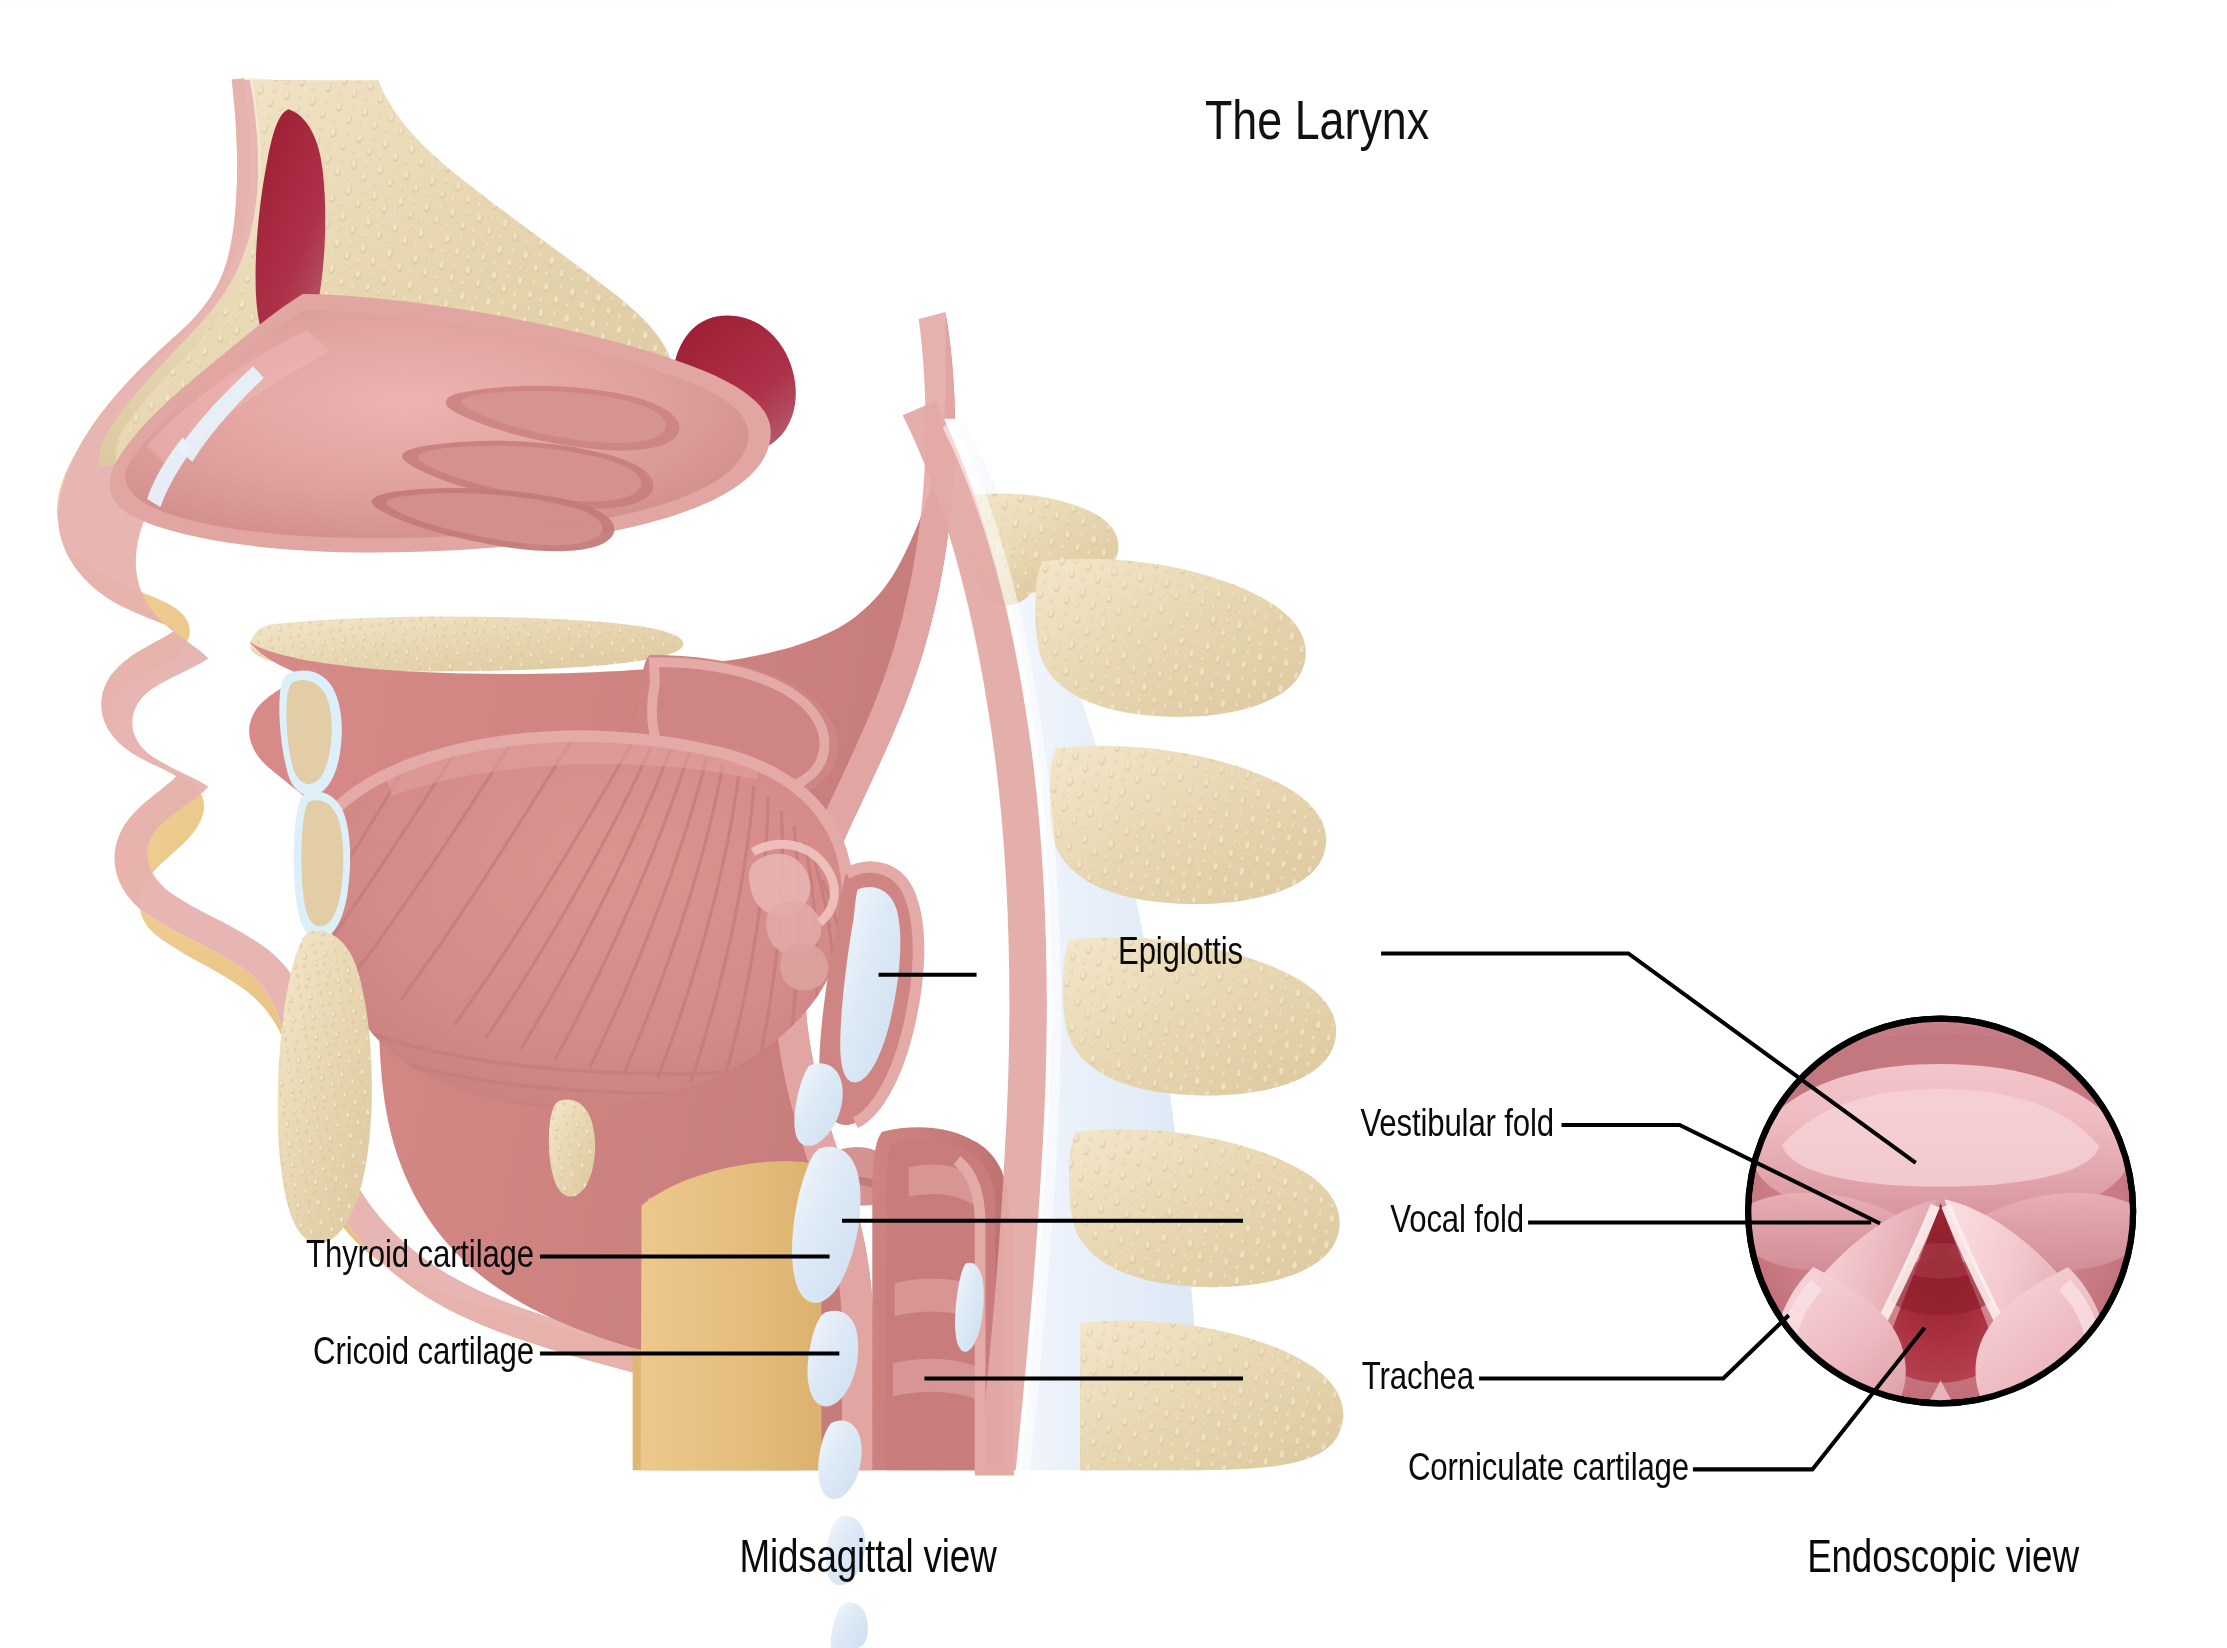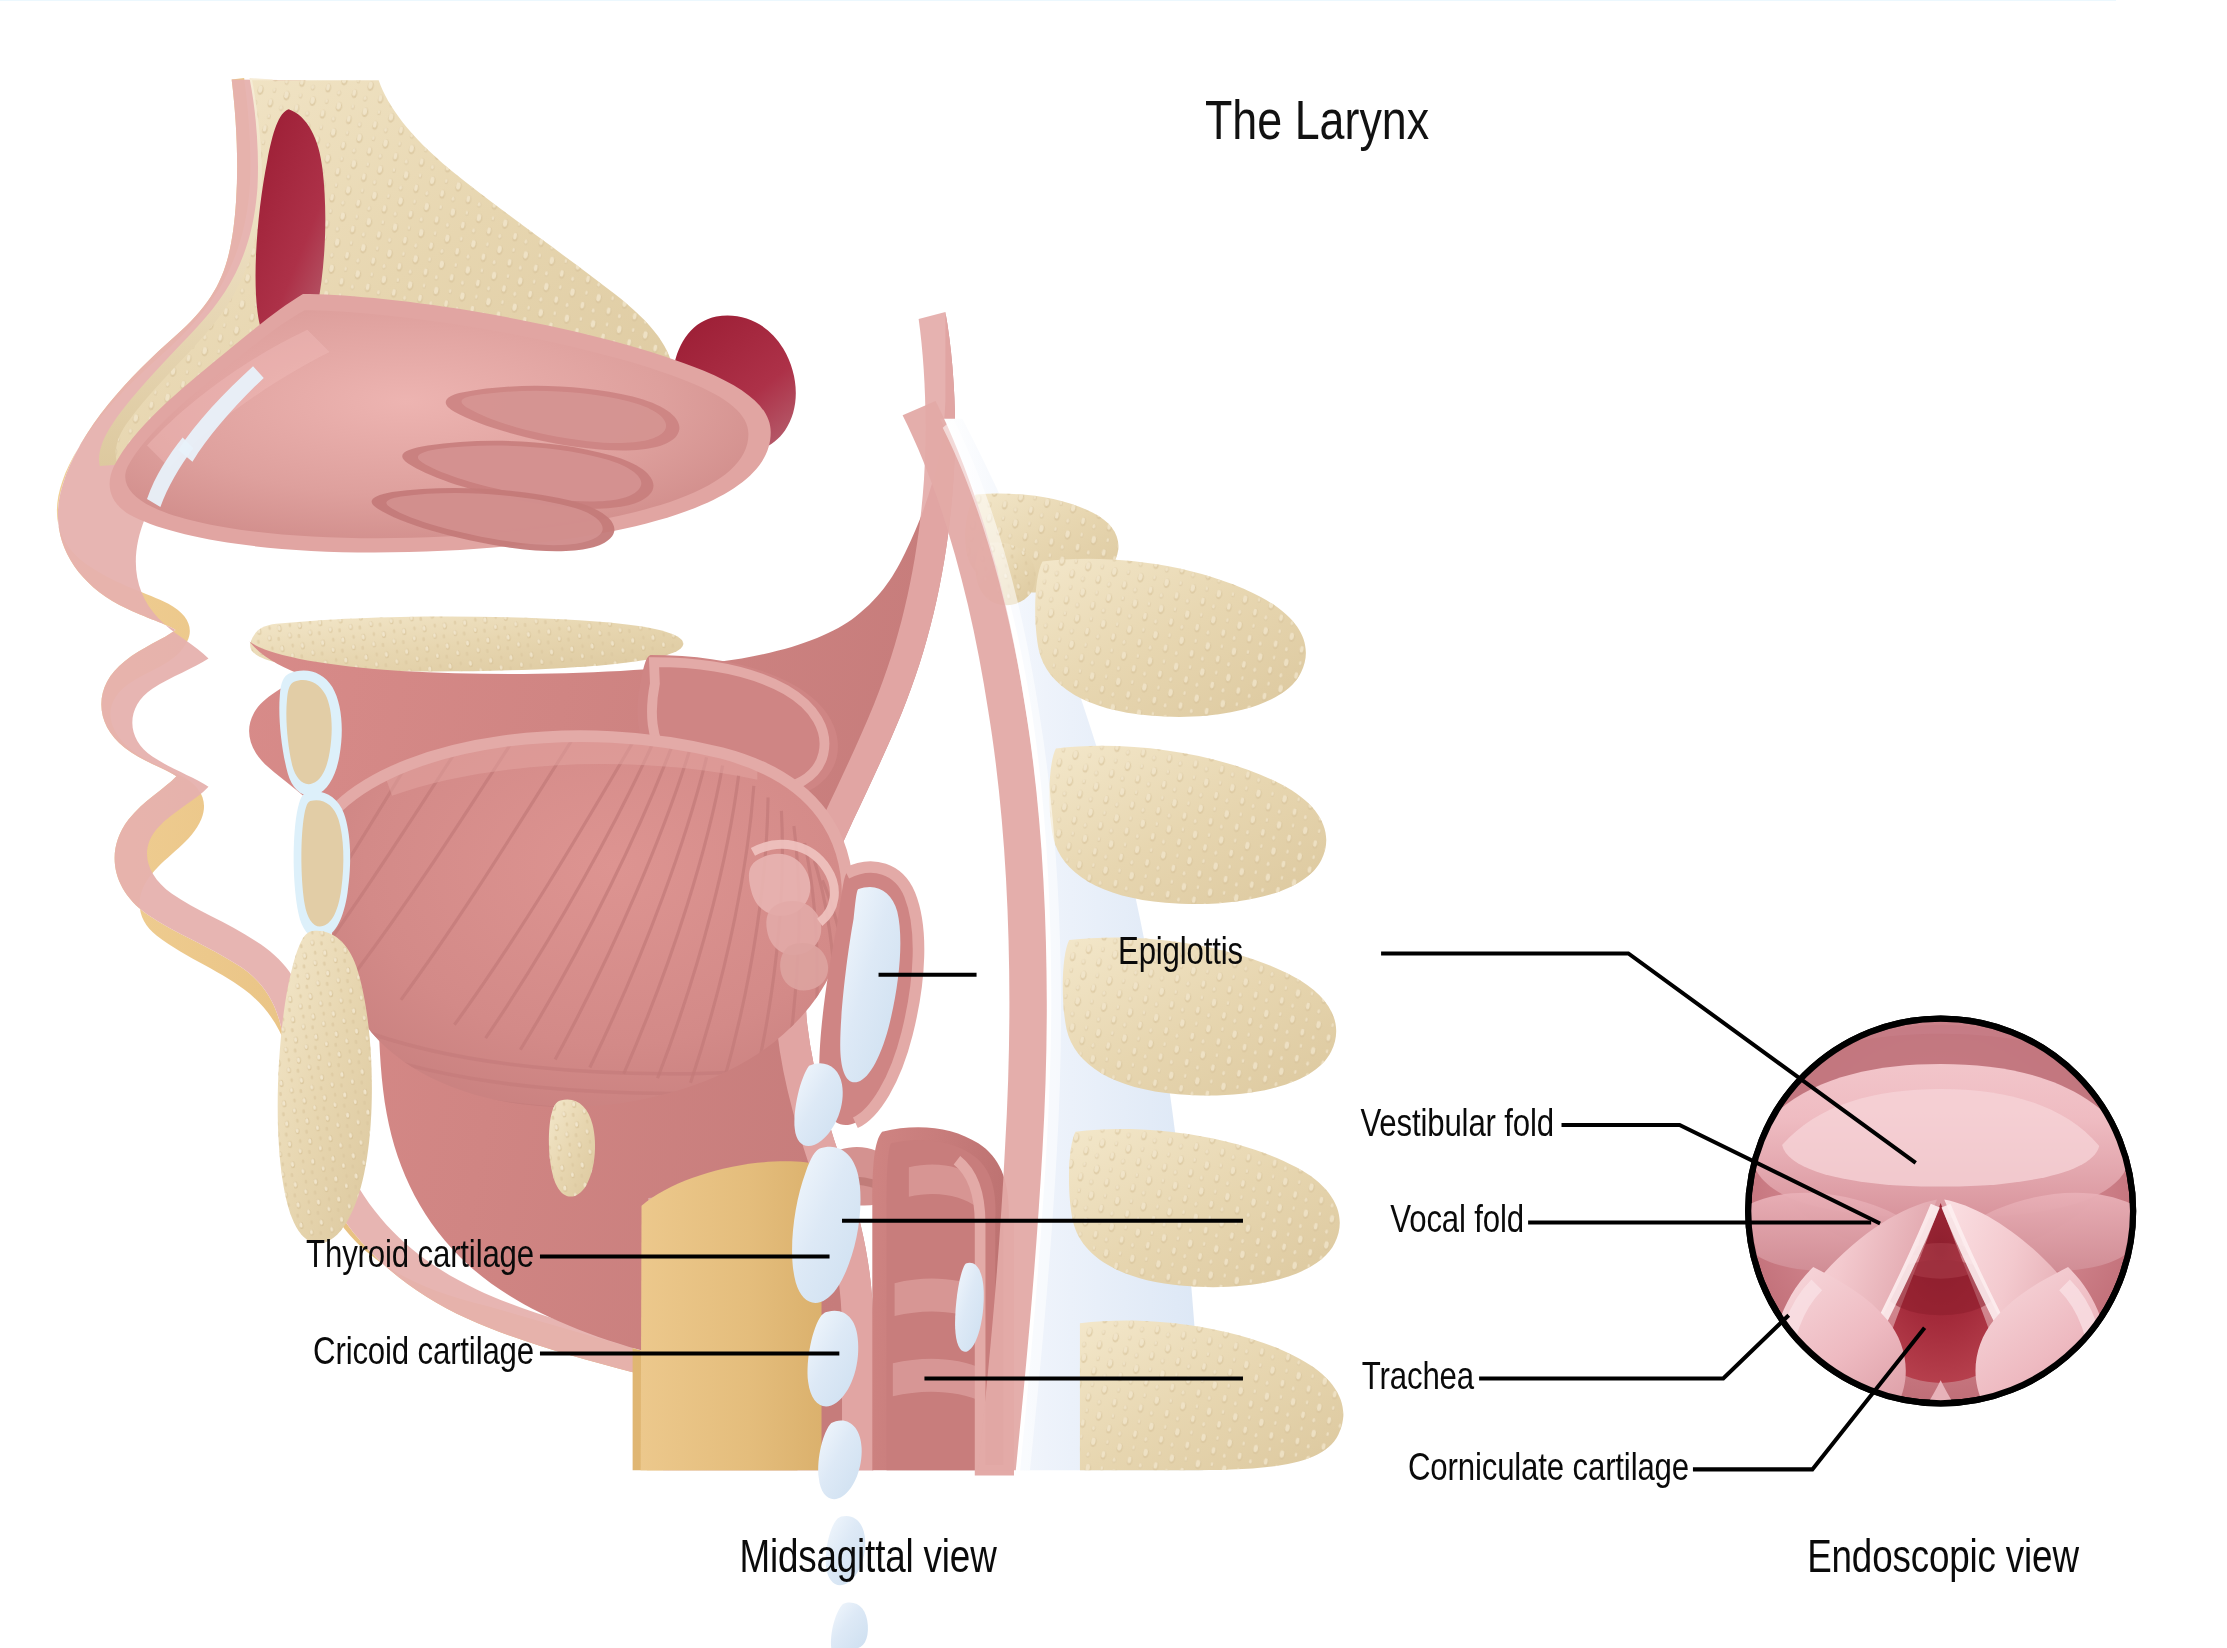--- a/index.html
+++ b/index.html
@@ -4,21 +4,21 @@
 <title>The Larynx</title>
 <style>
   html,body{margin:0;padding:0;background:#ffffff;}
   body{
     width:2228px;height:1649px;
     font-family:"Liberation Sans", sans-serif;
     color:#111;
     overflow:hidden;
     position:relative;
   }
-  #stage{position:absolute;inset:0;width:2116px;height:1649px;background:#0ea5e9;}
+  #stage{position:absolute;inset:0;width:2116px;height:1649px;background:#e5e5e5;}
   #art{position:absolute;left:0;top:0;width:2228px;height:1649px;}
   .lbl{
     position:absolute;
     font-family:"Liberation Sans", sans-serif;
     font-weight:400;
     color:#0a0a0a;
     white-space:nowrap;
     letter-spacing:-0.2px;
     transform:scaleX(0.80);
     line-height:1;

